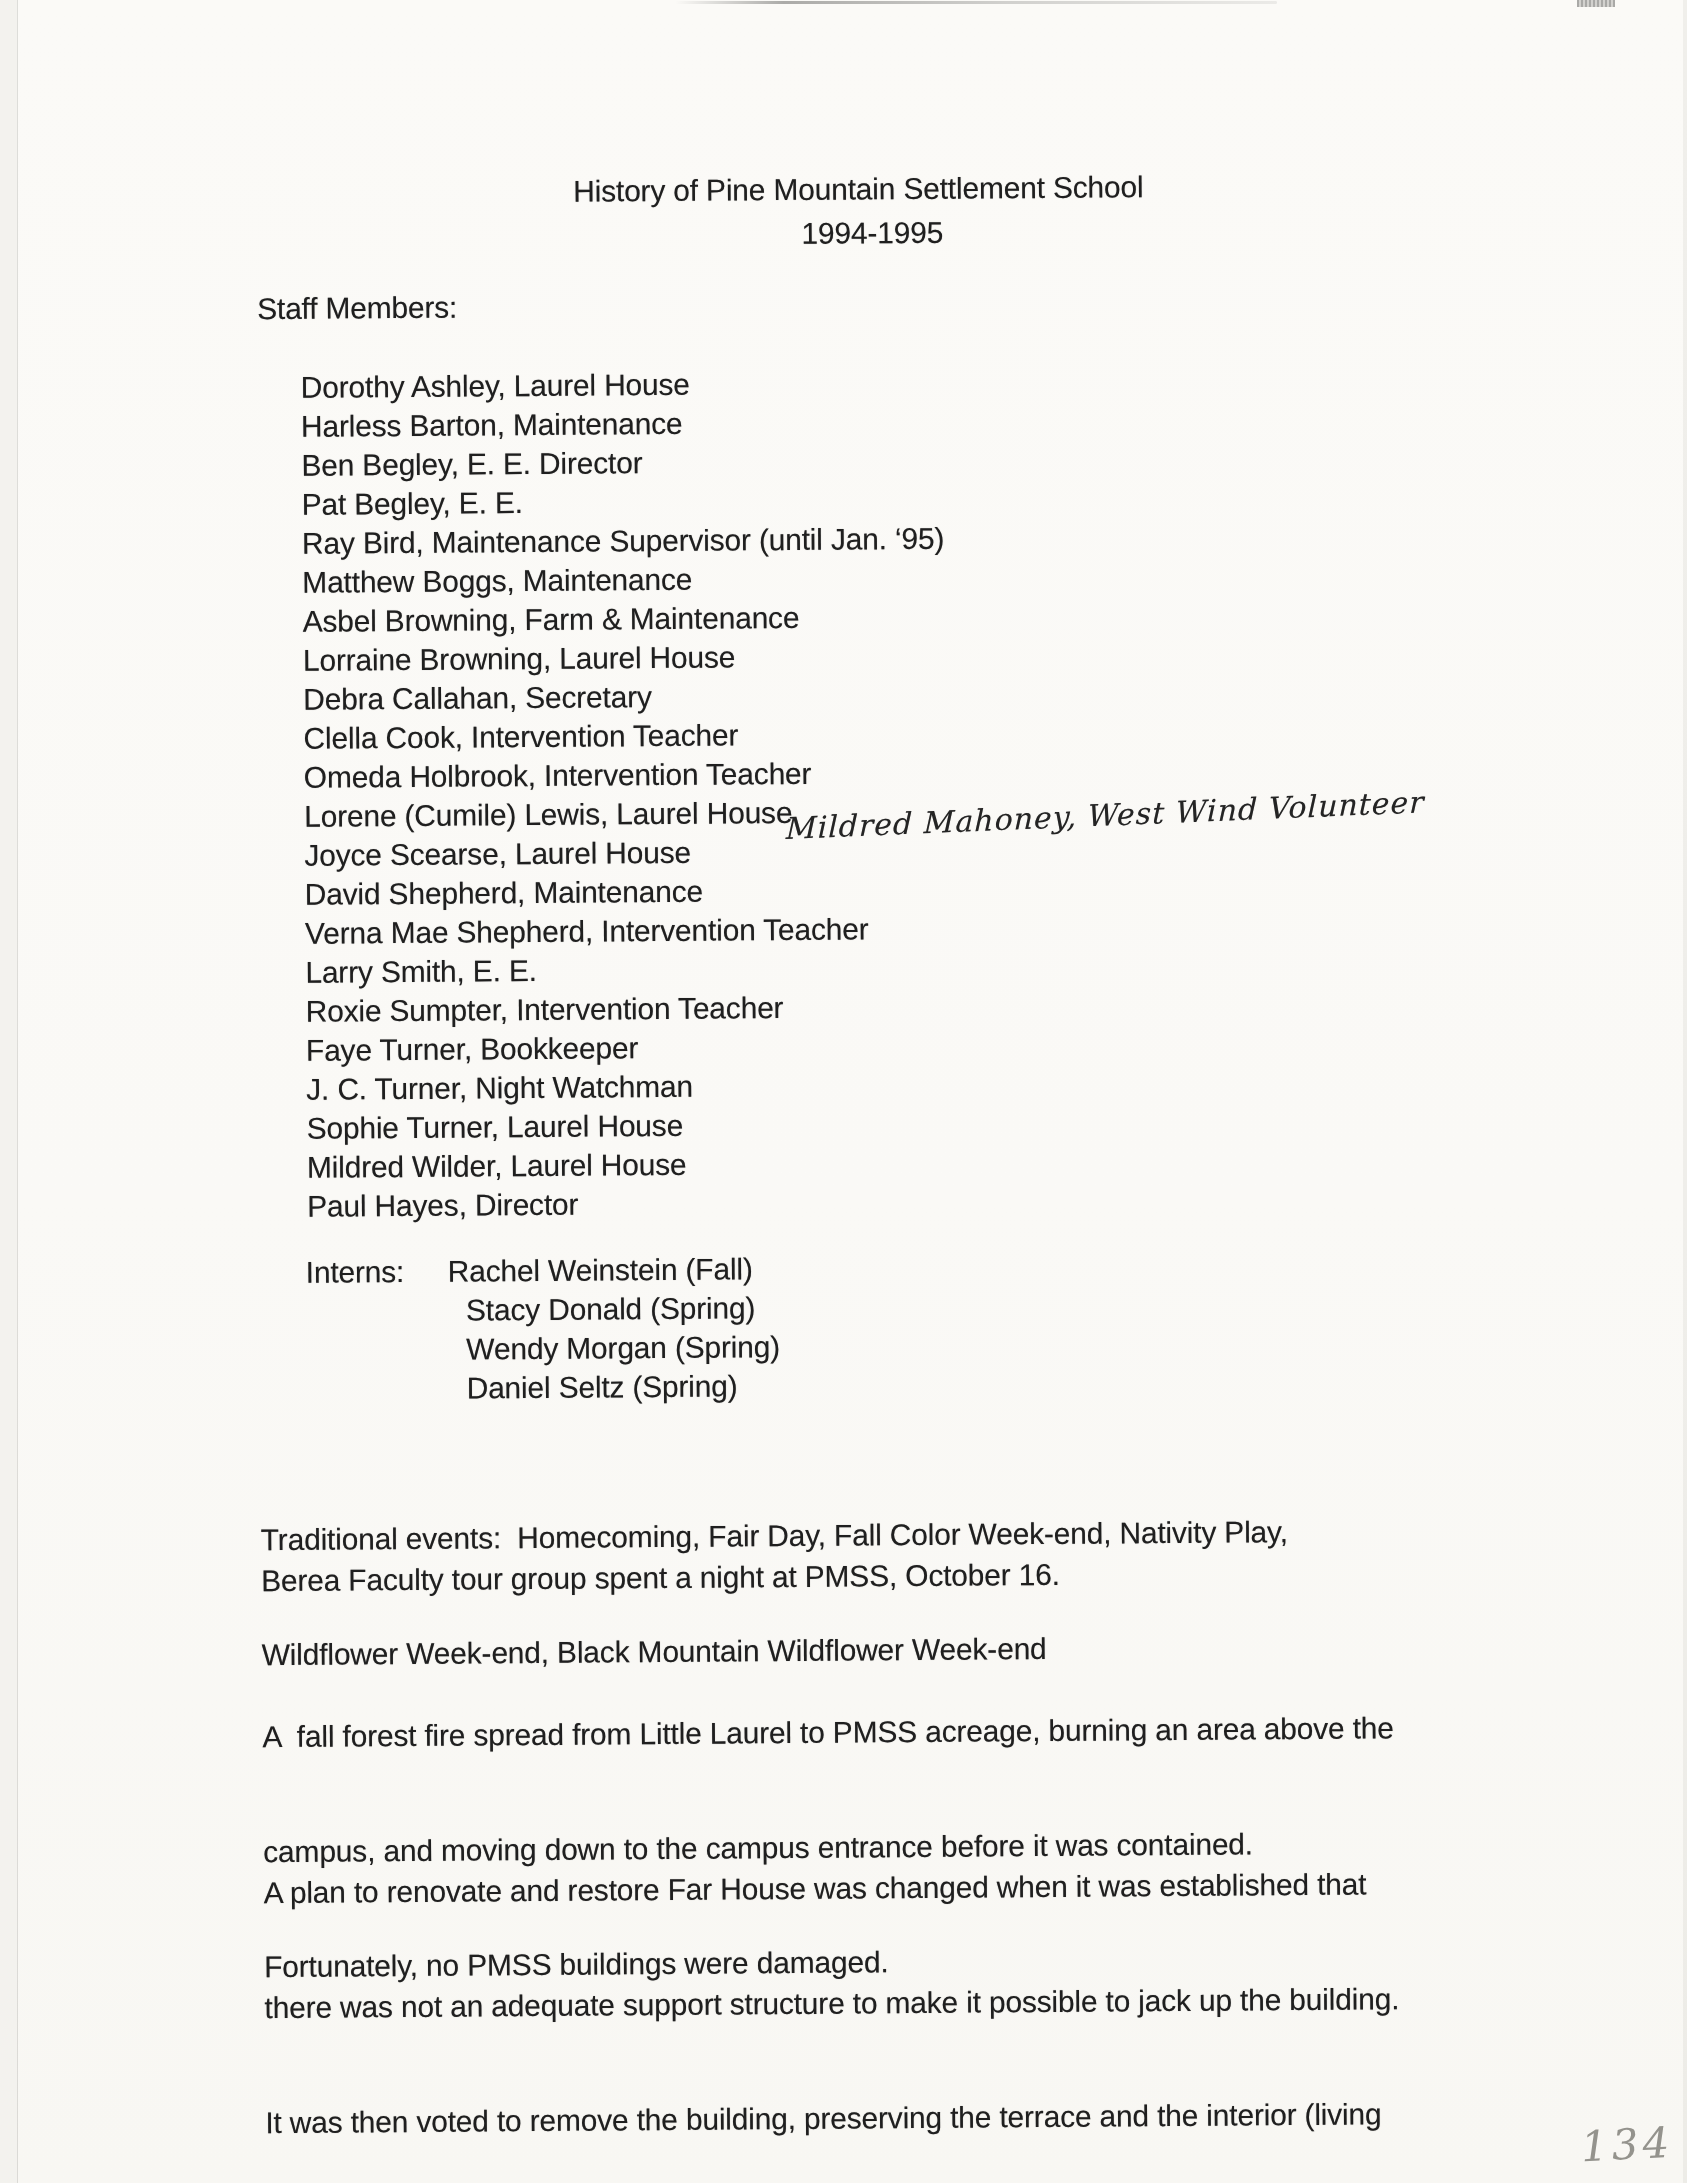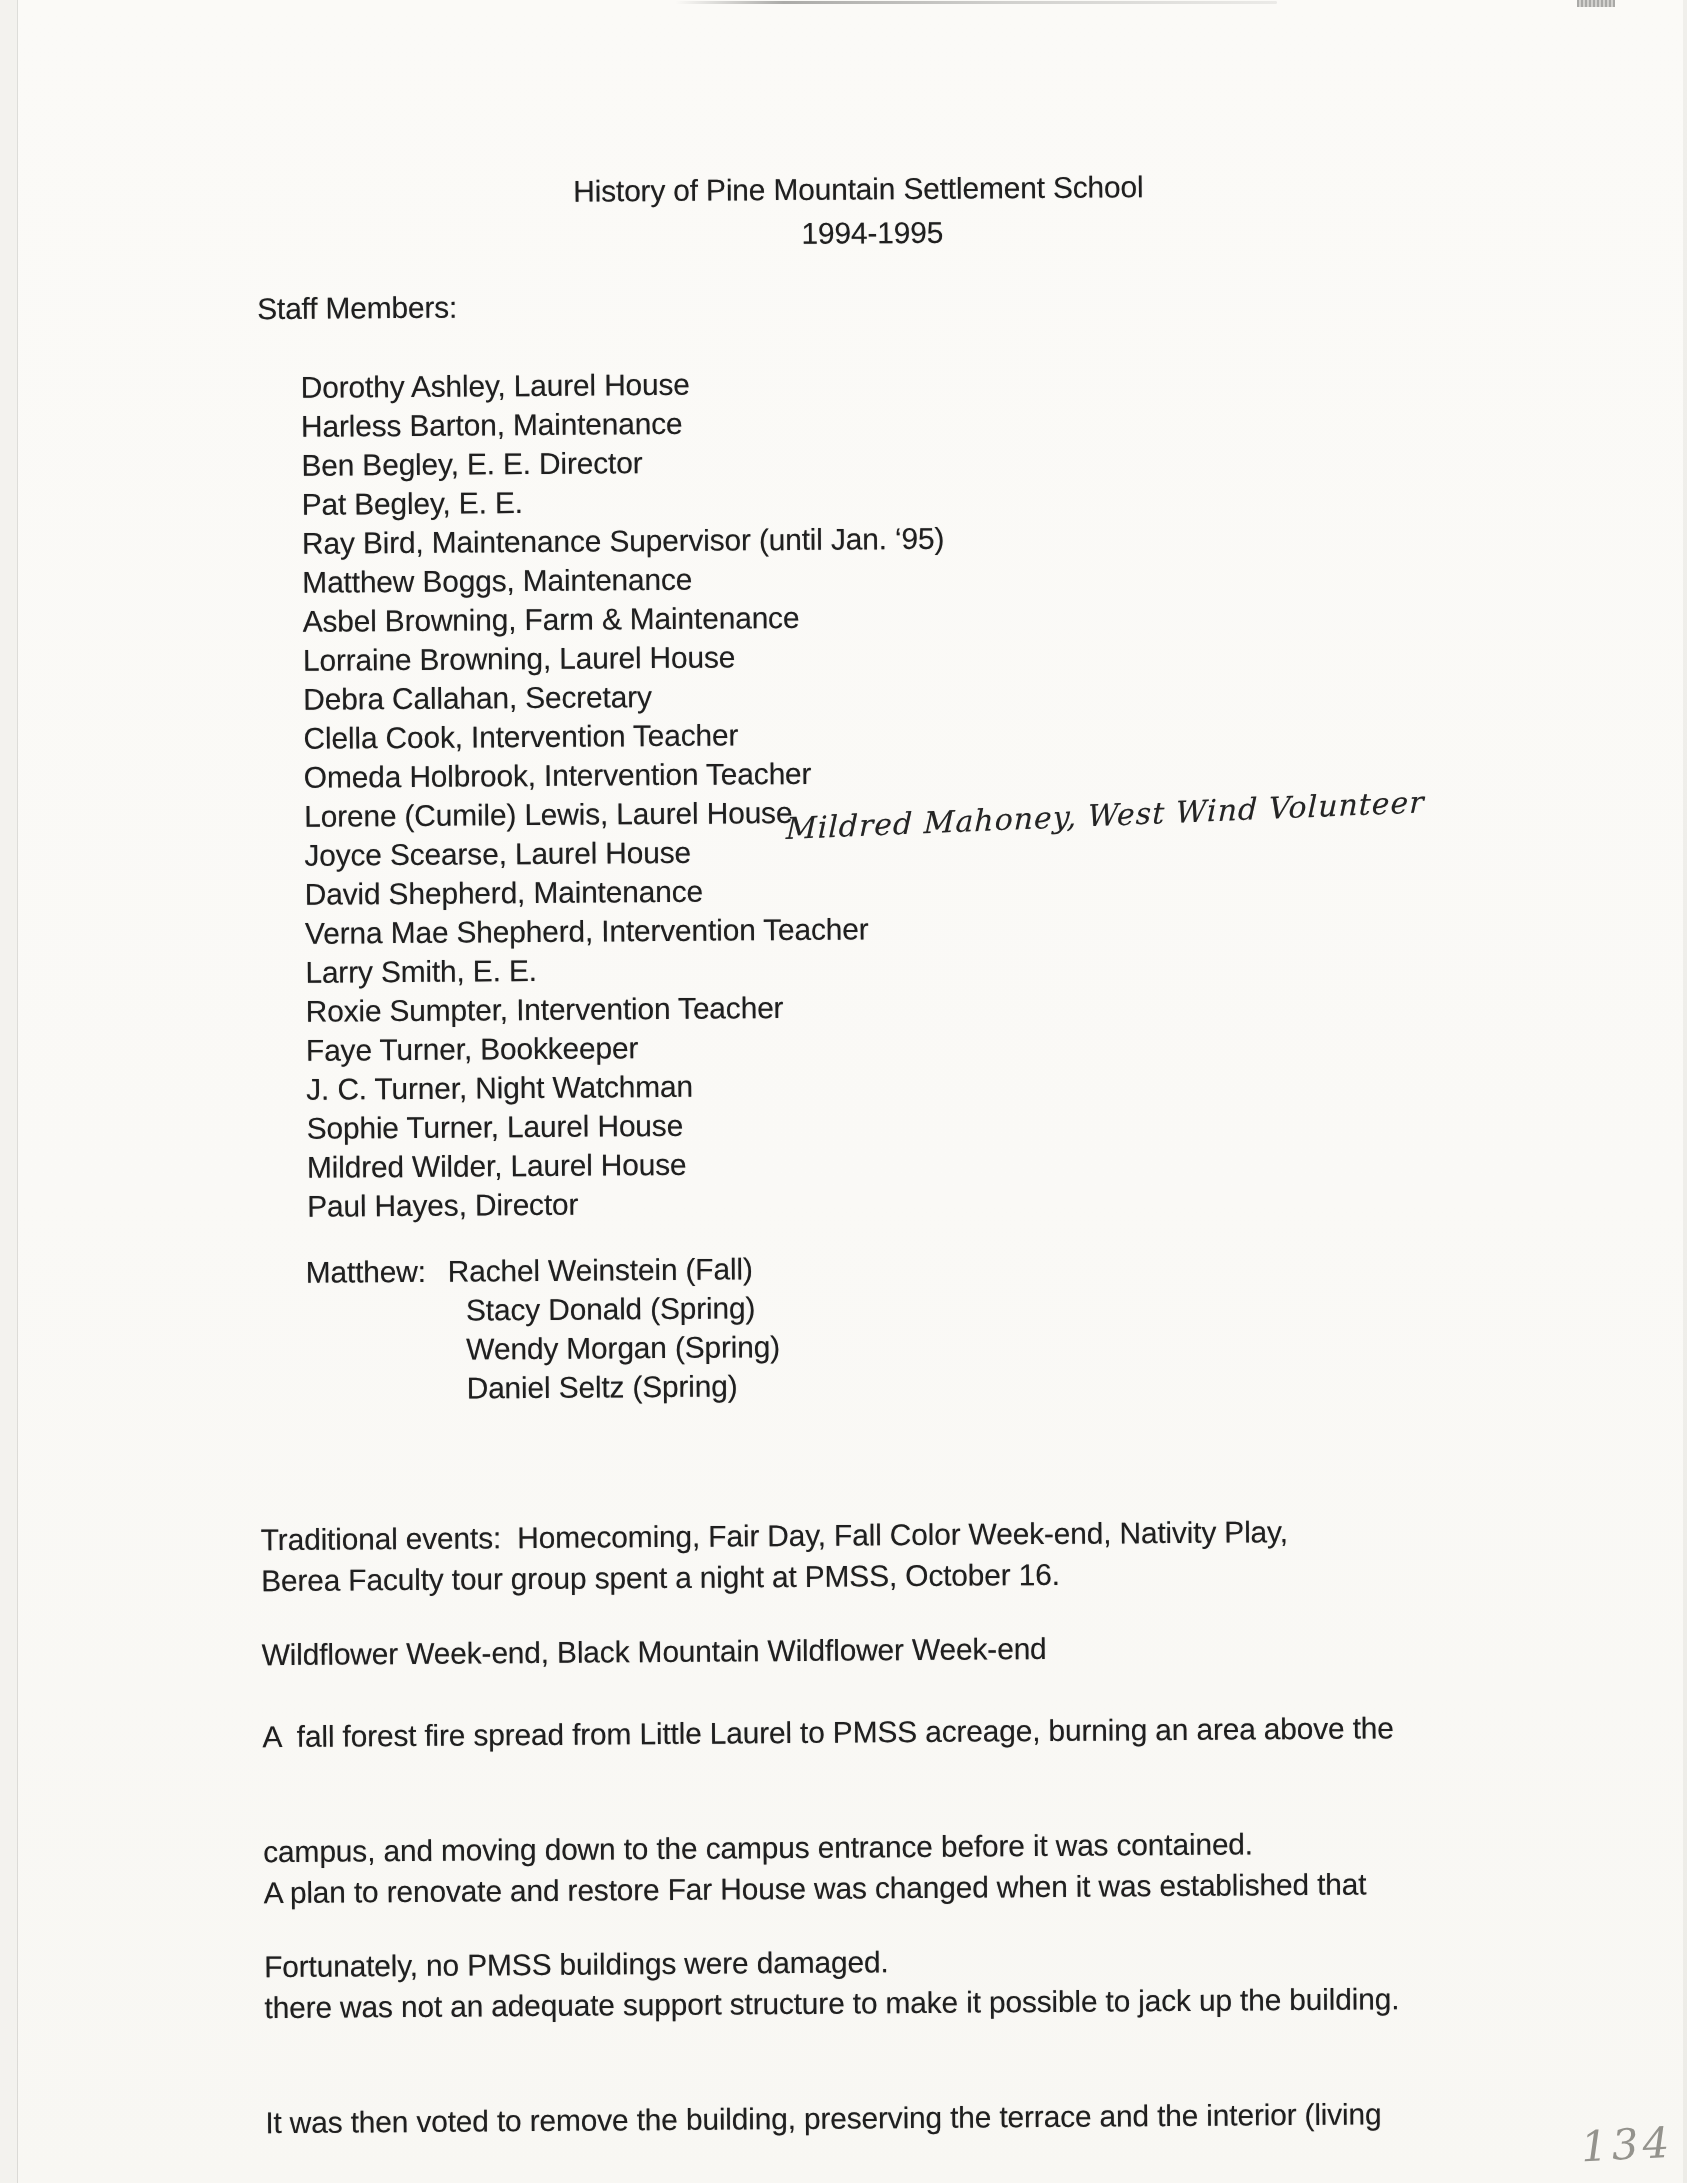--- a/index.html
+++ b/index.html
@@ -127,21 +127,21 @@
       <div class="list-line">Verna Mae Shepherd, Intervention Teacher</div>
       <div class="list-line">Larry Smith, E. E.</div>
       <div class="list-line">Roxie Sumpter, Intervention Teacher</div>
       <div class="list-line">Faye Turner, Bookkeeper</div>
       <div class="list-line">J. C. Turner, Night Watchman</div>
       <div class="list-line">Sophie Turner, Laurel House</div>
       <div class="list-line">Mildred Wilder, Laurel House</div>
       <div class="list-line">Paul Hayes, Director</div>
     </div>
 
-    <div class="t" style="left:304px; top:1256px;">Matthew:</div>
+    <div class="t" style="left:304px; top:1256px;">Interns:</div>
     <div class="t" style="left:446px; top:1256px;">Rachel Weinstein (Fall)</div>
     <div class="t" style="left:464px; top:1295px;">Stacy Donald (Spring)</div>
     <div class="t" style="left:464px; top:1334px;">Wendy Morgan (Spring)</div>
     <div class="t" style="left:464px; top:1373px;">Daniel Seltz (Spring)</div>
 
     <div class="t para" style="left:257px; top:1444px;">
       <div class="list-line">Traditional events:  Homecoming, Fair Day, Fall Color Week-end, Nativity Play,</div>
       <div class="list-line">Wildflower Week-end, Black Mountain Wildflower Week-end</div>
     </div>
 

